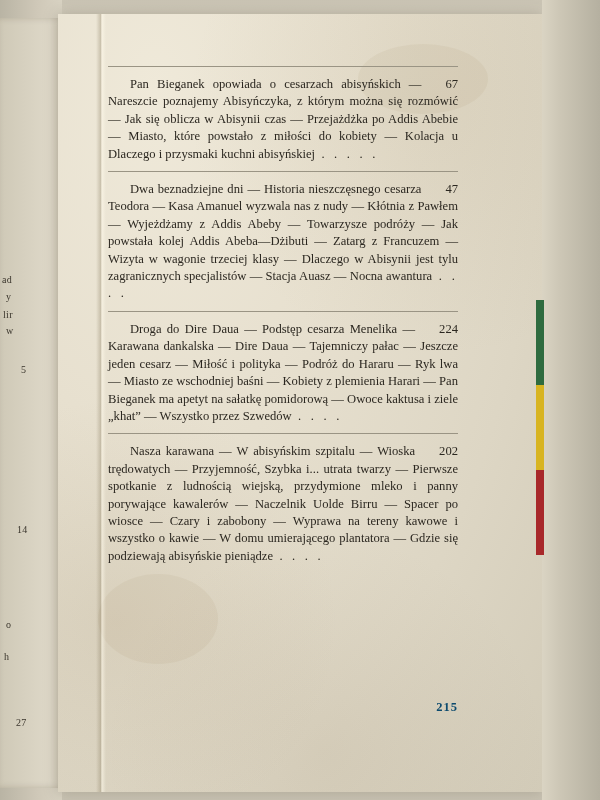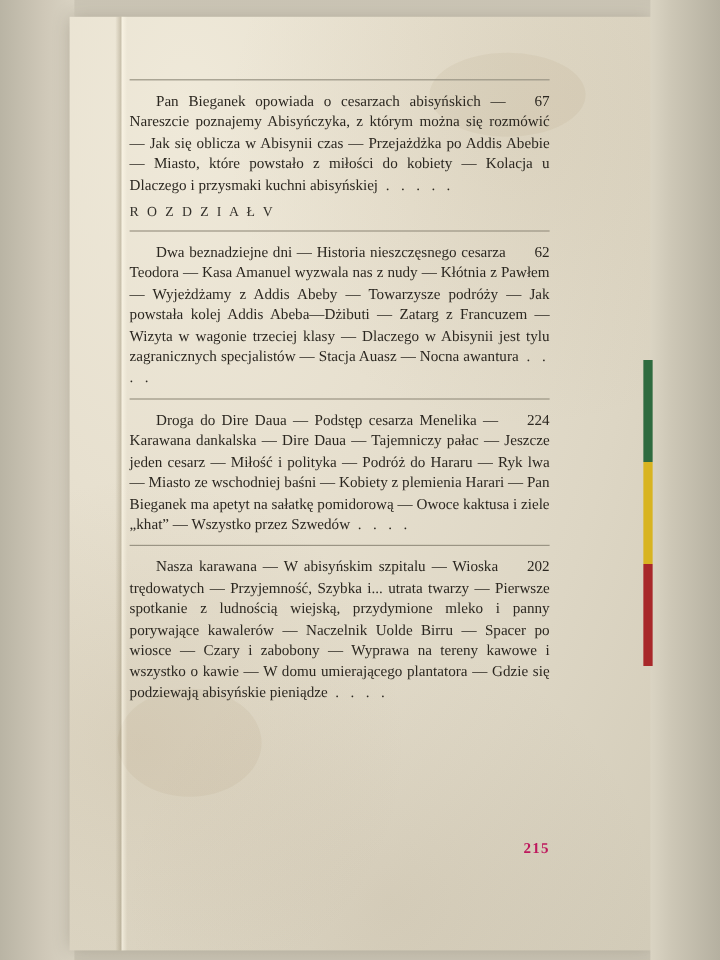--- a/index.html
+++ b/index.html
@@ -147,21 +147,21 @@
   .folio {
     position: absolute;
     left: 108px;
     top: 700px;
     width: 350px;
     text-align: right;
     font-family: "Liberation Serif", serif;
     font-size: 12.5px;
     font-weight: bold;
     letter-spacing: 1px;
-    color: #be185d;
+    color: #0c4a6e;
     padding-right: 10px;
   }
 
   
   .foxing {
     position: absolute;
     inset: 0;
     pointer-events: none;
     background:
       radial-gradient(circle at 78% 12%, rgba(160,140,100,.10), rgba(0,0,0,0) 32%),
@@ -171,20 +171,31 @@
 </style>
 </head>
 <body>
 
 <div class="page">
 
   <div class="bg-top"></div>
   <div class="bg-bottom"></div>
   <div class="bg-left"></div>
 
+  <div class="left-leaf">
+    <span class="fragment" style="left:2px;  top:255px;">ad</span>
+    <span class="fragment" style="left:6px;  top:272px;">y</span>
+    <span class="fragment" style="left:3px;  top:290px;">lir</span>
+    <span class="fragment" style="left:6px;  top:306px;">w</span>
+    <span class="fragment" style="left:21px; top:345px;">5</span>
+    <span class="fragment" style="left:17px; top:505px;">14</span>
+    <span class="fragment" style="left:6px;  top:600px;">o</span>
+    <span class="fragment" style="left:4px;  top:632px;">h</span>
+    <span class="fragment" style="left:16px; top:698px;">27</span>
+  </div>
 
   <div class="leaf">
     <div class="blotch" style="left:300px; top:30px;  width:130px; height:70px; background:rgba(170,150,110,.10);"></div>
     <div class="blotch" style="left:40px;  top:560px; width:120px; height:90px; background:rgba(165,145,108,.10);"></div>
     <div class="foxing"></div>
   </div>
 
   <div class="crease"></div>
 
   <div class="right-edge"></div>
@@ -199,24 +210,23 @@
 
     <div class="chapter">
       <hr class="rule">
       <div class="desc">
         <span class="pagenum">67</span>
         <span>Pan Bieganek opowiada o cesarzach abisyńskich — Nareszcie poznajemy Abisyńczyka, z którym można się rozmówić — Jak się oblicza w Abisynii czas — Przejażdżka po Addis Abebie — Miasto, które powstało z miłości do kobiety — Kolacja u Dlaczego i przysmaki kuchni abisyńskiej</span><span class="dots"> . . . . .</span>
       </div>
     </div>
 
     <div class="chapter">
-      <div class="chapter-head">R O Z D Z I A Ł   V</div>
-      <hr class="rule">
-      <div class="desc">
-        <span class="pagenum">62</span>
+      <hr class="rule">
+      <div class="desc">
+        <span class="pagenum">47</span>
         <span>Dwa beznadziejne dni — Historia nieszczęsnego cesarza Teodora — Kasa Amanuel wyzwala nas z nudy — Kłótnia z Pawłem — Wyjeżdżamy z Addis Abeby — Towarzysze podróży — Jak powstała kolej Addis Abeba—Dżibuti — Zatarg z Francuzem — Wizyta w wagonie trzeciej klasy — Dlaczego w Abisynii jest tylu zagranicznych specjalistów — Stacja Auasz — Nocna awantura</span><span class="dots"> . . . .</span>
       </div>
     </div>
 
     <div class="chapter">
       <hr class="rule">
       <div class="desc">
         <span class="pagenum">224</span>
         <span>Droga do Dire Daua — Podstęp cesarza Menelika — Karawana dankalska — Dire Daua — Tajemniczy pałac — Jeszcze jeden cesarz — Miłość i polityka — Podróż do Hararu — Ryk lwa — Miasto ze wschodniej baśni — Kobiety z plemienia Harari — Pan Bieganek ma apetyt na sałatkę pomidorową — Owoce kaktusa i ziele „khat” — Wszystko przez Szwedów</span><span class="dots"> . . . .</span>
       </div>

